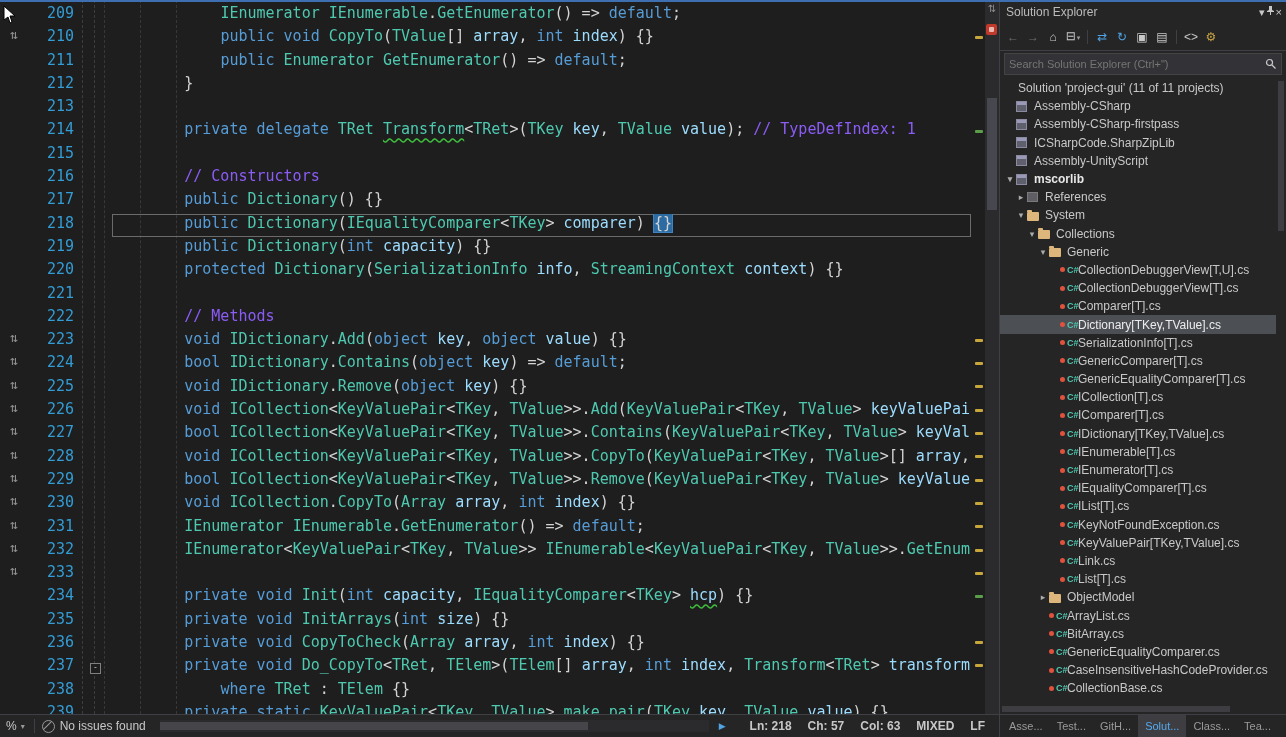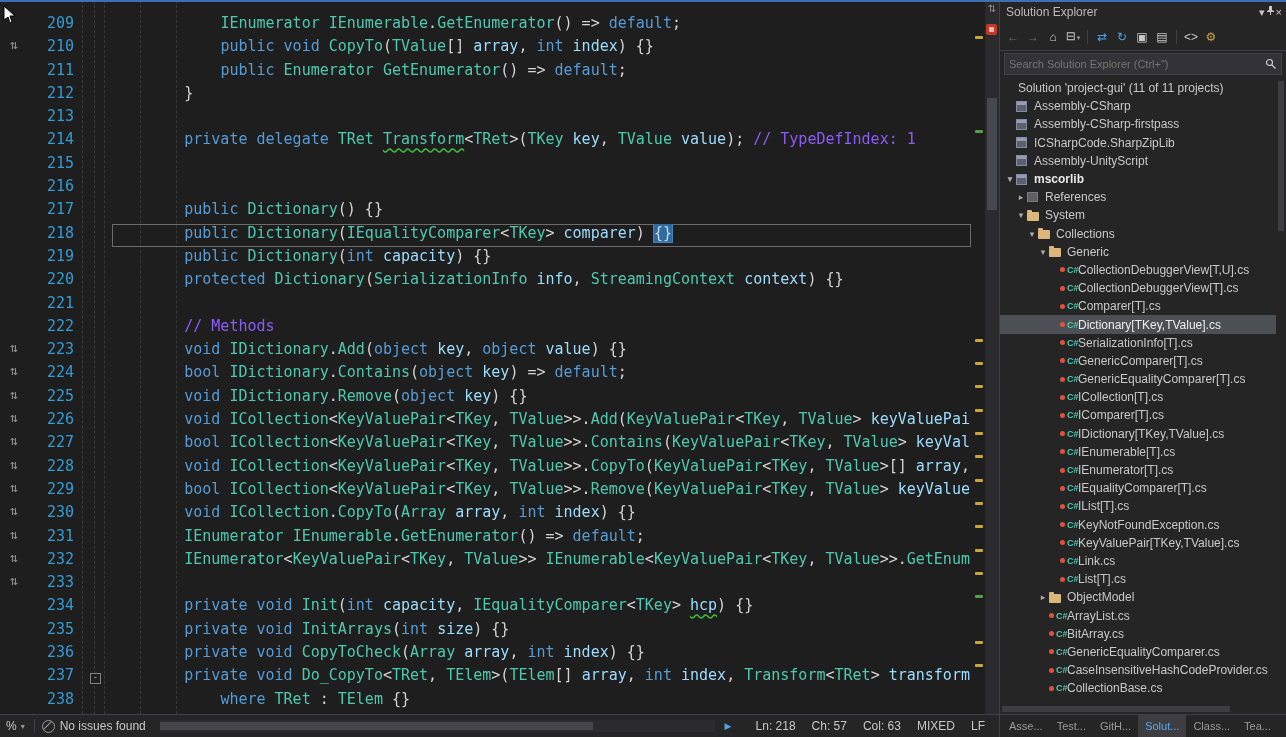--- a/index.html
+++ b/index.html
@@ -4,21 +4,21 @@
 <style>
   html,body{margin:0;padding:0;background:#1E1E1E;width:1286px;height:737px;overflow:hidden;
     font-family:"Liberation Sans",sans-serif;}
   .topline{position:absolute;top:0;left:0;width:1286px;height:2px;background:#3E6FB0;z-index:60;}
   .root{display:flex;width:1286px;height:737px;}
   .left{width:999px;display:flex;flex-direction:column;}
   
   .editor{position:relative;flex:1;overflow:hidden;background:#1E1E1E;}
   .mguide{position:absolute;top:0;bottom:0;border-left:1px dashed #3D3D3D;z-index:1;}
   .vguide{position:absolute;top:0;bottom:0;border-left:1px dashed #383838;z-index:1;}
-  .lines{position:absolute;top:14px;left:0;right:28px;z-index:2;}
+  .lines{position:absolute;top:4px;left:0;right:28px;z-index:2;}
   .crow{display:flex;height:23.3px;line-height:23.3px;font:15px "DejaVu Sans Mono",monospace;}
   .gut{width:28px;flex:none;text-align:center;color:#8E8E8E;font-size:13px;}
   .lnum{width:46px;flex:none;text-align:right;padding-right:8px;color:#339CD4;}
   .fm{width:30px;flex:none;position:relative;}
   .foldbox{display:block;width:9px;height:9px;border:1px solid #808080;font:8px/8px "DejaVu Sans Mono",monospace;
     color:#C8C8C8;text-align:center;margin:7px 0 0 8px;background:#1E1E1E;}
   .codewrap{flex:1;white-space:pre;overflow:hidden;color:#D4D4D4;}
   .crow.cur .codewrap{box-shadow:inset 0 0 0 1px #6B6B6B;}
   .kw{color:#569CD6;} .ty{color:#4EC9B0;} .me{color:#4EC9B0;} .pa{color:#9CDCFE;}
   .cm{color:#8b5cf6;} .pl{color:#D4D4D4;}
@@ -36,21 +36,21 @@
   .statusbar{height:22px;background:#252526;border-top:1px solid #3F3F46;display:flex;align-items:center;
     font-size:12px;color:#C8C8C8;}
   .zoom{display:flex;align-items:center;padding:0 4px 0 6px;gap:4px;}
   .zoom .dd{font-size:8px;color:#9A9A9A;}
   .ssep{width:1px;height:14px;background:#3F3F46;margin:0 5px;}
   .noissue-ic{width:11px;height:11px;border:1px solid #9A9A9A;border-radius:50%;position:relative;margin:0 5px 0 2px;flex:none;}
   .noissue-ic::after{content:"";position:absolute;left:-1px;top:4px;width:11px;height:1px;background:#9A9A9A;transform:rotate(-45deg);}
   .hsb{flex:1;height:12px;margin:0 10px 0 14px;background:#2B2B2D;position:relative;}
   .hsb-thumb{position:absolute;left:0;top:2px;bottom:2px;width:78%;background:#45454A;}
   .hsb-arrow{color:#4FA3E3;font-size:9px;margin-right:8px;}
-  .sitem{margin-left:16px;white-space:nowrap;}
+  .sitem{margin-left:16px;white-space:nowrap;font-weight:bold;}
   .sitem:last-child{margin-right:14px;}
   
   .panel{flex:1;background:#252526;border-left:1px solid #3F3F46;display:flex;flex-direction:column;min-width:0;}
   .ptitle{height:24px;display:flex;align-items:center;padding:0 4px 0 6px;color:#BBBBBB;font-size:12px;}
   .ptitle .tspacer{flex:1;}
   .ticon{width:18px;text-align:center;color:#C8C8C8;font-size:11px;cursor:default;}
   .ptoolbar{height:26px;display:flex;align-items:center;padding:0 4px;border-bottom:1px solid #3F3F46;gap:2px;}
   .tbico{min-width:18px;text-align:center;font-size:12px;line-height:20px;}
   .tbico .dd{font-size:7px;color:#9A9A9A;margin-left:1px;}
   .tsep{width:1px;height:14px;background:#3F3F46;margin:0 3px;}
@@ -135,20 +135,21 @@
           <div class="crow">
             <div class="gut"></div>
             <div class="lnum">215</div>
             <div class="fm"></div>
             <div class="codewrap"><span></span></div>
           </div>
           <div class="crow">
             <div class="gut"></div>
             <div class="lnum">216</div>
             <div class="fm"></div>
+            <div class="codewrap"><span>        </span><span class="cm">// Constructors</span></div>
           </div>
           <div class="crow">
             <div class="gut"></div>
             <div class="lnum">217</div>
             <div class="fm"></div>
             <div class="codewrap"><span>        </span><span class="kw">public</span><span class="pl"> </span><span class="ty">Dictionary</span><span class="pl">() {}</span></div>
           </div>
           <div class="crow cur">
             <div class="gut"></div>
             <div class="lnum">218</div>

